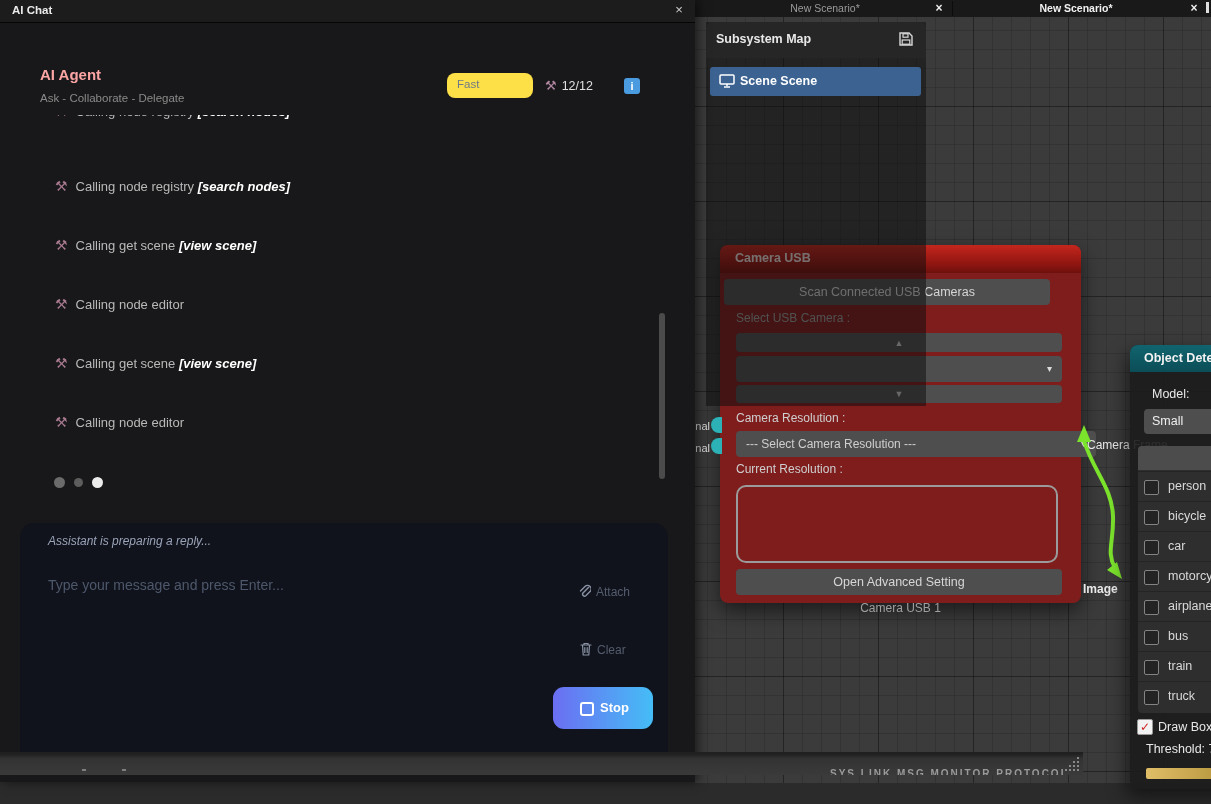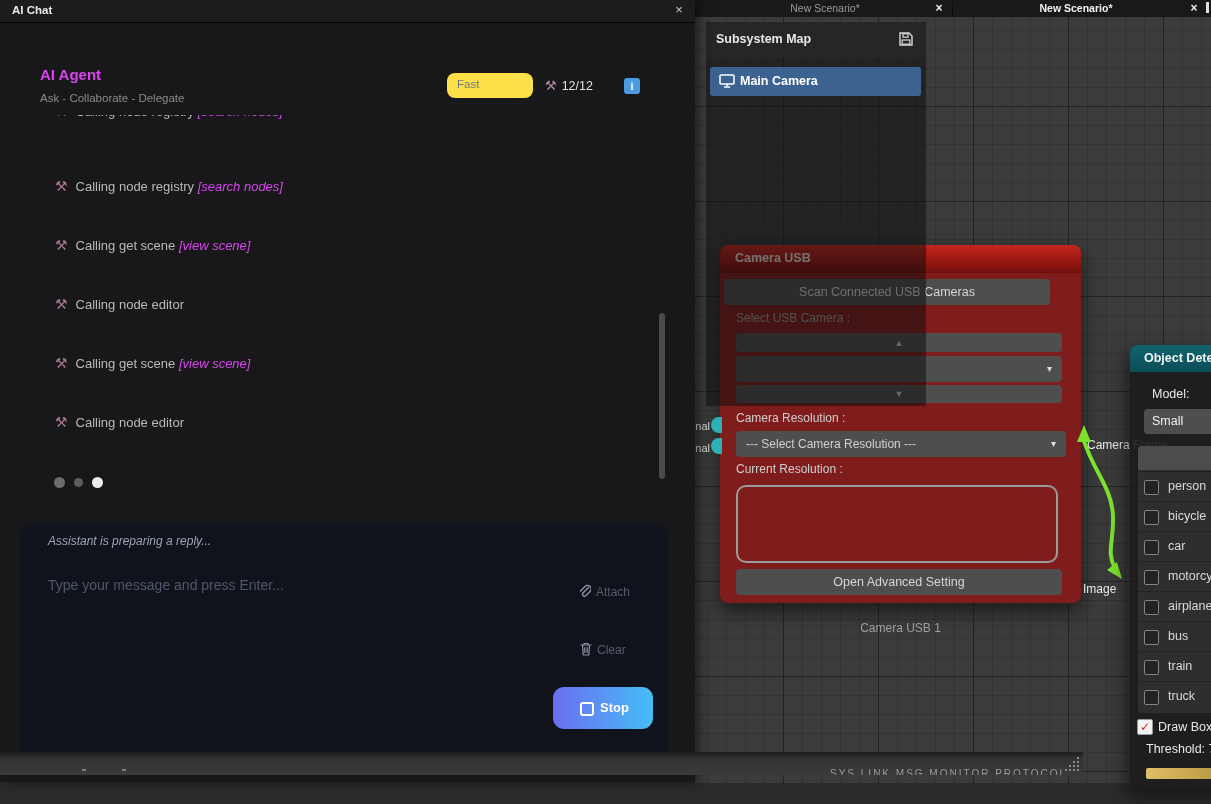--- a/index.html
+++ b/index.html
@@ -45,27 +45,27 @@
            background:linear-gradient(180deg,#c4261d 0%,#8e1510 70%,#6d100c 100%);}
   .camnode .hdr .t{position:absolute;left:15px;top:6px;font-size:12.5px;font-weight:bold;color:#e9dad8;}
   .gbtn{position:absolute;background:#4e4e4e;border-radius:4px;color:#d6d6d6;
         font-size:12.5px;text-align:center;cursor:pointer;}
   .nlabel{position:absolute;font-size:12px;color:#cfcfcf;}
   .grow{position:absolute;background:#4e4e4e;border-radius:4px;}
   .arrow{color:#c9c9c9;font-size:9px;text-align:center;width:100%;position:absolute;}
   .chev{position:absolute;right:10px;color:#dcdcdc;font-size:10px;}
   .curres{position:absolute;left:16px;top:240px;width:318px;height:74px;border:2px solid #9b9b9b;
           border-radius:10px;background:transparent;}
-  .camcaption{position:absolute;left:0;top:376px;width:100%;text-align:center;color:#9f9f9f;font-size:12px;}
+  .camcaption{position:absolute;left:0;top:356px;width:100%;text-align:center;color:#9f9f9f;font-size:12px;}
   .port{position:absolute;width:11px;height:16px;background:#2cb1b6;border-radius:8px 0 0 8px;}
   .portlabel{position:absolute;width:42px;overflow:hidden;text-align:right;font-size:11px;color:#d8d8d8;z-index:2;}
 
   
   .cf-label{left:1087px;top:438px;font-size:12px;color:#e8e8e8;z-index:3;}
-  .img-label{left:1083px;top:582px;font-size:12px;color:#e8e8e8;z-index:3;}
+  .img-label{left:1083px;top:582px;font-size:12px;color:#e8e8e8;z-index:3;font-weight:bold;}
 
   
   .wire{left:695px;top:17px;width:516px;height:766px;z-index:4;pointer-events:none;}
 
   
   .detnode{left:1130px;top:345px;width:150px;height:444px;background:rgba(28,28,28,.92);
            border-radius:8px 0 0 8px;z-index:6;box-shadow:-4px 8px 18px rgba(0,0,0,.5);}
   .detnode .hdr{position:absolute;left:0;top:0;width:100%;height:27px;border-radius:8px 0 0 0;
            background:linear-gradient(180deg,#10646e 0%,#0b4d57 100%);}
   .detnode .hdr .t{position:absolute;left:14px;top:6px;font-size:12.5px;font-weight:bold;color:#f2f2f2;white-space:nowrap;}
@@ -83,52 +83,52 @@
           background:linear-gradient(90deg,#e0be68 0%,#b8983f 55%,#8f7425 100%);}
 
   
   .chatwin{left:0;top:0;width:695px;height:782px;background:#18181a;z-index:30;
            box-shadow:3px 0 10px rgba(0,0,0,.55);}
   .chat-titlebar{position:absolute;left:0;top:0;width:100%;height:22px;background:#1c1c1c;
                  border-bottom:1px solid #050505;}
   .chat-titlebar .t{position:absolute;left:12px;top:4px;font-size:11.5px;font-weight:bold;color:#eaeaea;}
   .winclose{position:absolute;right:8px;top:2px;width:16px;height:16px;color:#cfcfcf;font-size:13px;
             line-height:16px;text-align:center;cursor:pointer;}
-  .agent-name{left:40px;top:66px;font-size:15px;font-weight:bold;color:#d946ef;}
+  .agent-name{left:40px;top:66px;font-size:15px;font-weight:bold;color:#fca5a5;}
   .agent-tag{left:40px;top:92px;font-size:11.5px;color:#8a8a8a;}
   .mode-select{left:447px;top:73px;width:86px;height:25px;background:#fde047;border-radius:8px;}
   .mode-select .t{position:absolute;left:10px;top:5px;font-size:11.5px;color:#6f7886;}
   .toolcount{left:545px;top:78px;font-size:12.5px;color:#e0e0e0;}
   .toolcount .ic{color:#b287a3;font-size:13px;margin-right:5px;}
   .infoicon{left:624px;top:78px;width:16px;height:16px;background:#4a9be0;border-radius:3px;
             color:#fff;font-size:11px;font-weight:bold;text-align:center;line-height:16px;}
   .chat-scroll{left:0;top:115px;width:660px;height:392px;overflow:hidden;}
   .msg{position:absolute;left:55px;font-size:13px;color:#b9b9b9;white-space:nowrap;}
   .msg .ic{color:#a8798f;margin-right:8px;font-size:14px;}
-  .msg .detail{font-style:italic;color:#d946ef;}
+  .msg .detail{font-style:italic;color:#ffffff;font-weight:bold;}
   .dots{position:absolute;left:54px;top:358px;}
   .dots span{display:inline-block;border-radius:50%;margin-right:9px;vertical-align:middle;}
   .d1{width:11px;height:11px;background:#6b6b6b;}
   .d2{width:9px;height:9px;background:#5d5d5d;}
   .d3{width:11px;height:11px;background:#ececec;}
   .vscroll{left:659px;top:313px;width:6px;height:166px;background:#4b4b4b;border-radius:3px;z-index:31;}
 
   .composer{left:20px;top:523px;width:648px;height:248px;background:#10131b;border-radius:14px;}
   .composer .status{position:absolute;left:28px;top:11px;font-size:12px;font-style:italic;color:#9aa3b8;}
   .composer .ph{position:absolute;left:28px;top:54px;font-size:14px;color:#4e586c;}
   .side-act{position:absolute;font-size:12px;color:#545d6e;cursor:pointer;}
   .side-act svg{vertical-align:-2px;margin-right:5px;}
   .stopbtn{position:absolute;left:533px;top:164px;width:100px;height:42px;border-radius:11px;
            background:linear-gradient(90deg,#6b6ef2 0%,#45bdf6 100%);cursor:pointer;}
   .stopbtn .sq{position:absolute;left:27px;top:15px;width:10px;height:10px;border:2px solid #fff;border-radius:3px;}
   .stopbtn .t{position:absolute;left:47px;top:13px;font-size:13px;font-weight:bold;color:#fff;}
 
   
   .statusbar{left:0;top:752px;width:1083px;height:23px;z-index:40;overflow:hidden;
-     background:linear-gradient(180deg,#202020 0%,#202020 8%,#333 30%,#3a3a3a 100%);}
+     background:linear-gradient(180deg,#202020 0%,#202020 8%,#333 30%,#3a3a3a 100%);font-weight:bold;}
   .grip{position:absolute;right:3px;bottom:3px;}
   .clip-right{position:absolute;left:830px;top:16px;font-size:10px;letter-spacing:2px;color:#9a9a9a;white-space:nowrap;}
   .speck{position:absolute;top:17px;width:4px;height:2px;background:#7e7e7e;}
 </style>
 </head>
 <body>
 
 <div id="app">
 
   <div class="abs canvas"></div>
@@ -153,21 +153,21 @@
       <span class="arrow" style="top:5px;">▲</span>
     </div>
     <div class="grow" style="left:16px;top:111px;width:326px;height:26px;">
       <span class="chev" style="top:7px;">▾</span>
     </div>
     <div class="grow" style="left:16px;top:140px;width:326px;height:18px;">
       <span class="arrow" style="top:4px;">▼</span>
     </div>
 
     <div class="nlabel" style="left:16px;top:166px;">Camera Resolution :</div>
-    <div class="grow" style="left:16px;top:186px;width:330px;height:26px;">
+    <div class="grow" style="left:16px;top:186px;width:360px;height:26px;">
       <span class="nlabel" style="left:10px;top:6px;">--- Select Camera Resolution ---</span>
       <span class="chev" style="top:7px;">▾</span>
     </div>
     <div class="nlabel" style="left:16px;top:217px;">Current Resolution :</div>
     <div class="curres"></div>
     <div class="gbtn" style="left:16px;top:324px;width:326px;height:26px;line-height:26px;">Open Advanced Setting</div>
     <div class="camcaption">Camera USB 1</div>
 
     <div class="port" style="left:-9px;top:172px;"></div>
     <div class="port" style="left:-9px;top:193px;"></div>
@@ -246,21 +246,21 @@
         <rect x="4.2" y="9" width="7.6" height="4.2" fill="none" stroke="#d8d8d8" stroke-width="1.2"></rect>
       </svg>
     </span>
   </div>
   <div class="abs ssm-item">
     <svg width="16" height="14" viewBox="0 0 16 14">
       <rect x="1" y="1" width="14" height="9" rx="1" fill="none" stroke="#fff" stroke-width="1.5"></rect>
       <line x1="5" y1="13" x2="11" y2="13" stroke="#fff" stroke-width="1.5"></line>
       <line x1="8" y1="10" x2="8" y2="12" stroke="#fff" stroke-width="1.5"></line>
     </svg>
-    <span class="t">Main Camera</span>
+    <span class="t">Scene Scene</span>
   </div>
 
   <div class="abs chatwin">
     <div class="chat-titlebar">
       <span class="t">AI Chat</span>
       <span class="winclose">×</span>
     </div>
 
     <div class="abs agent-name">AI Agent</div>
     <div class="abs agent-tag">Ask - Collaborate - Delegate</div>

